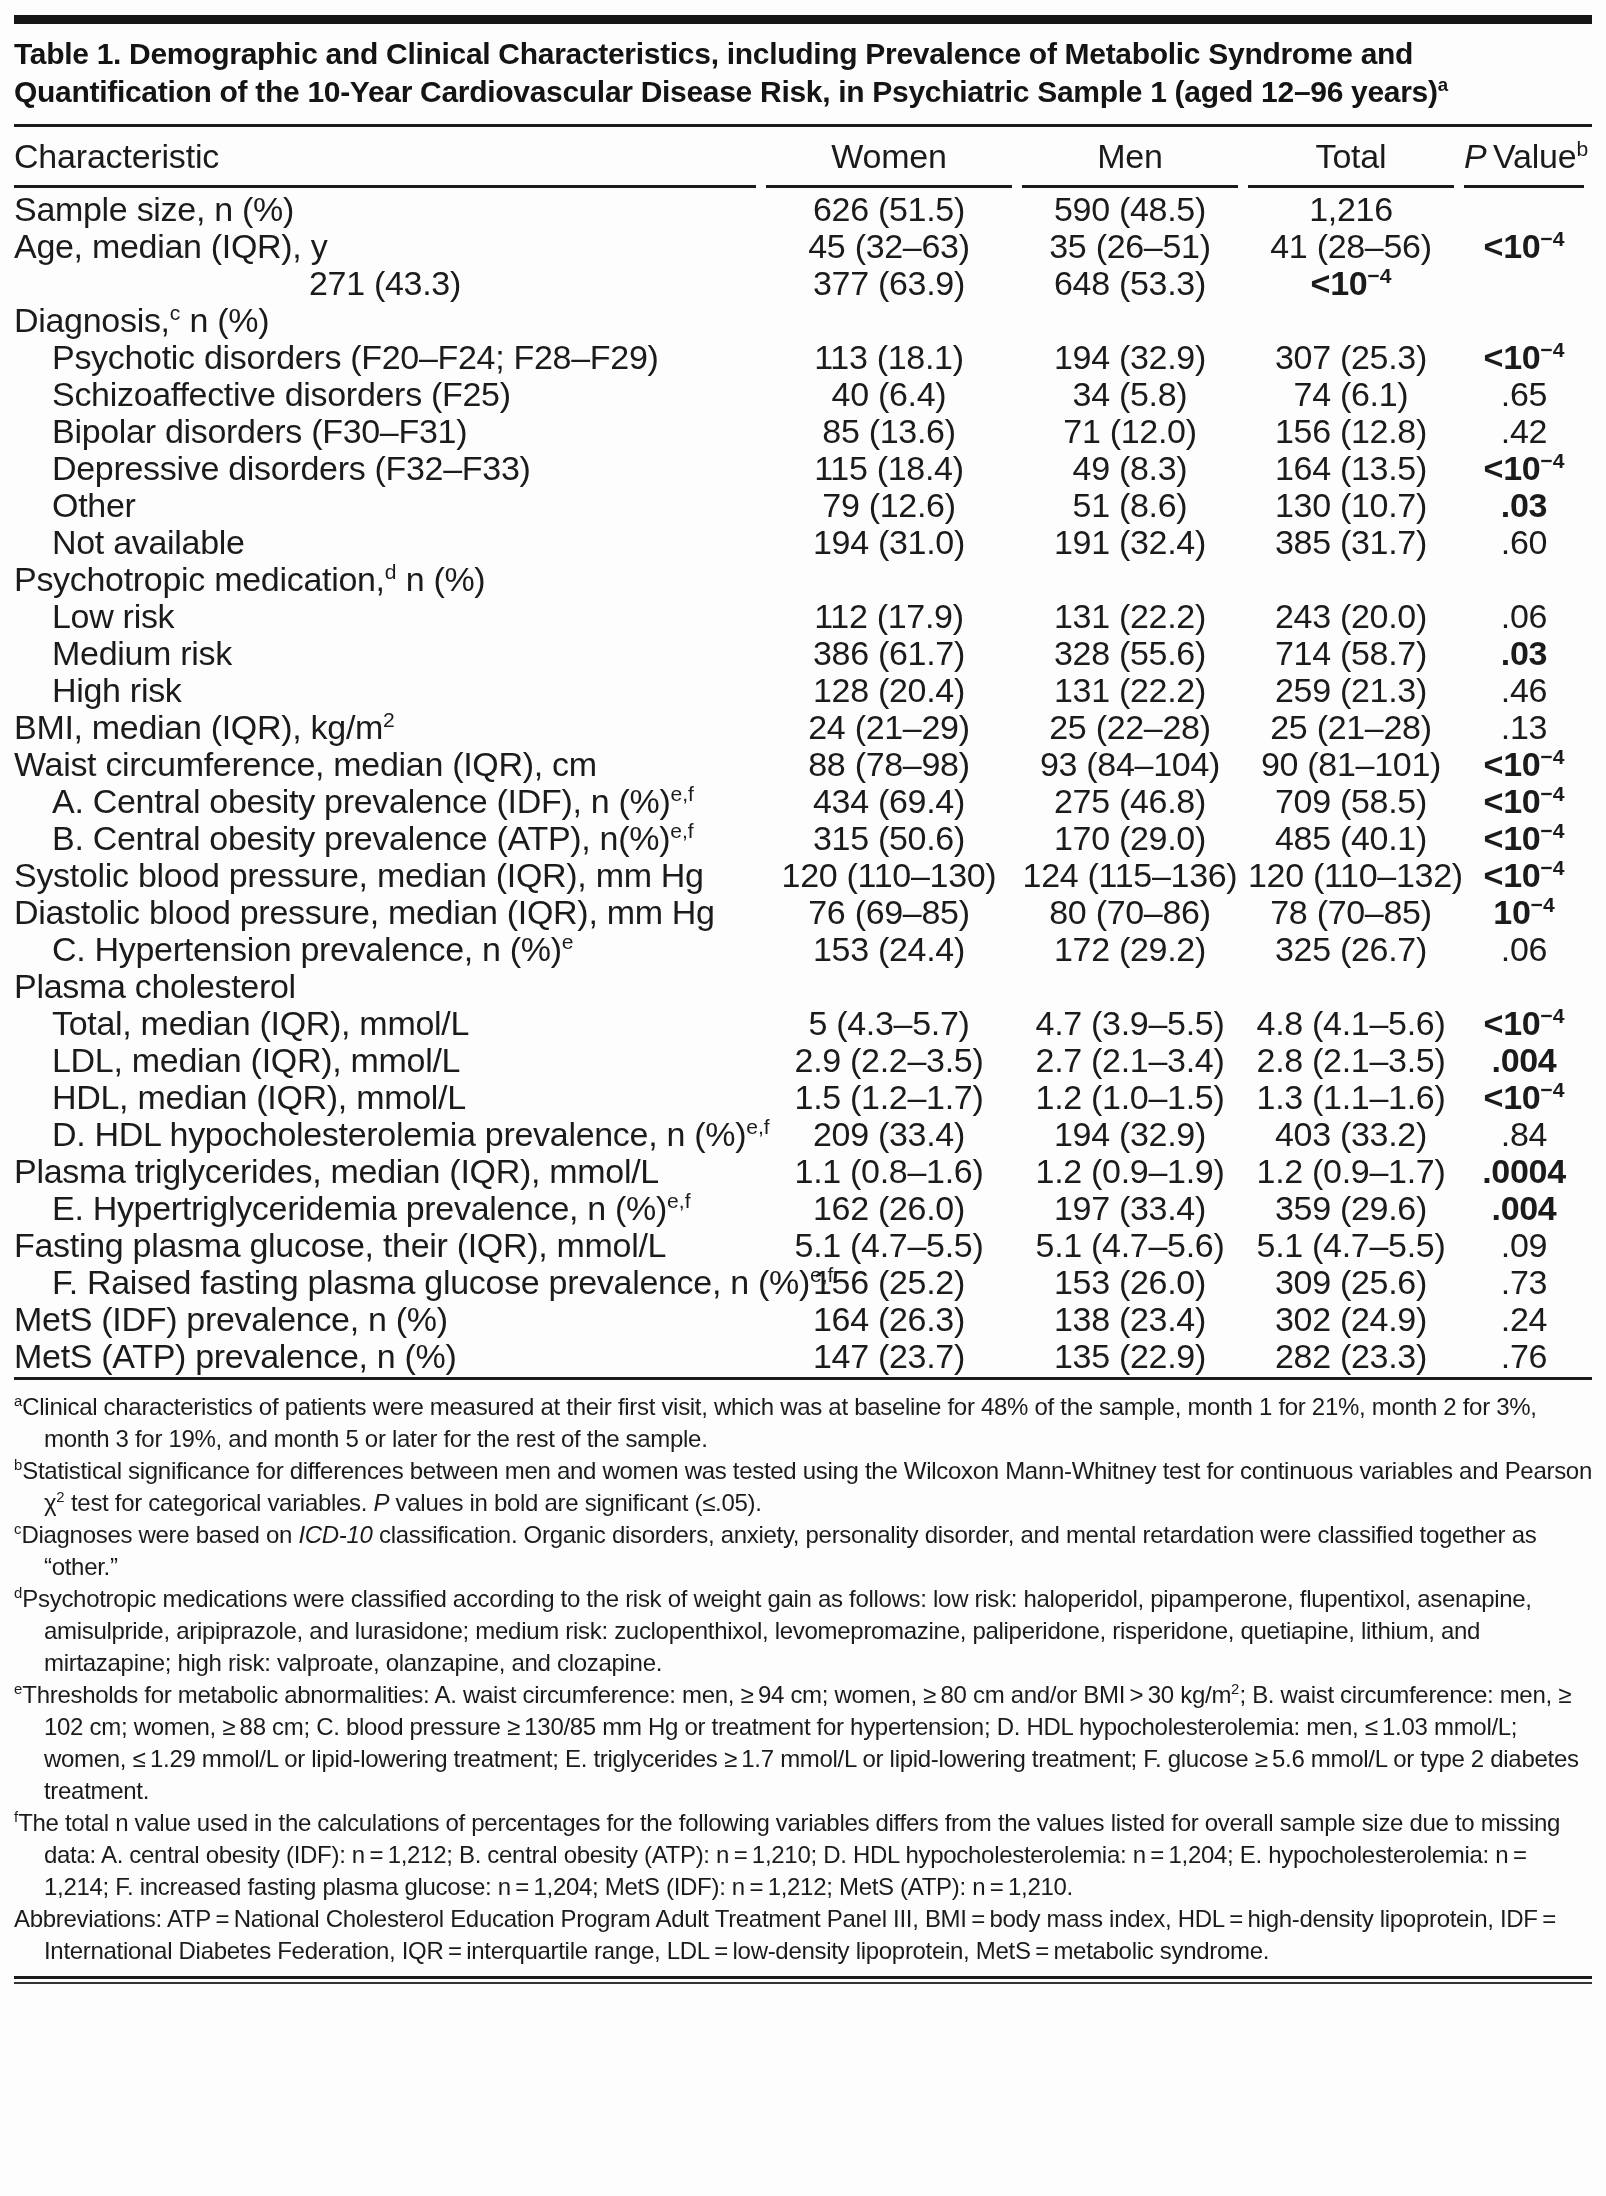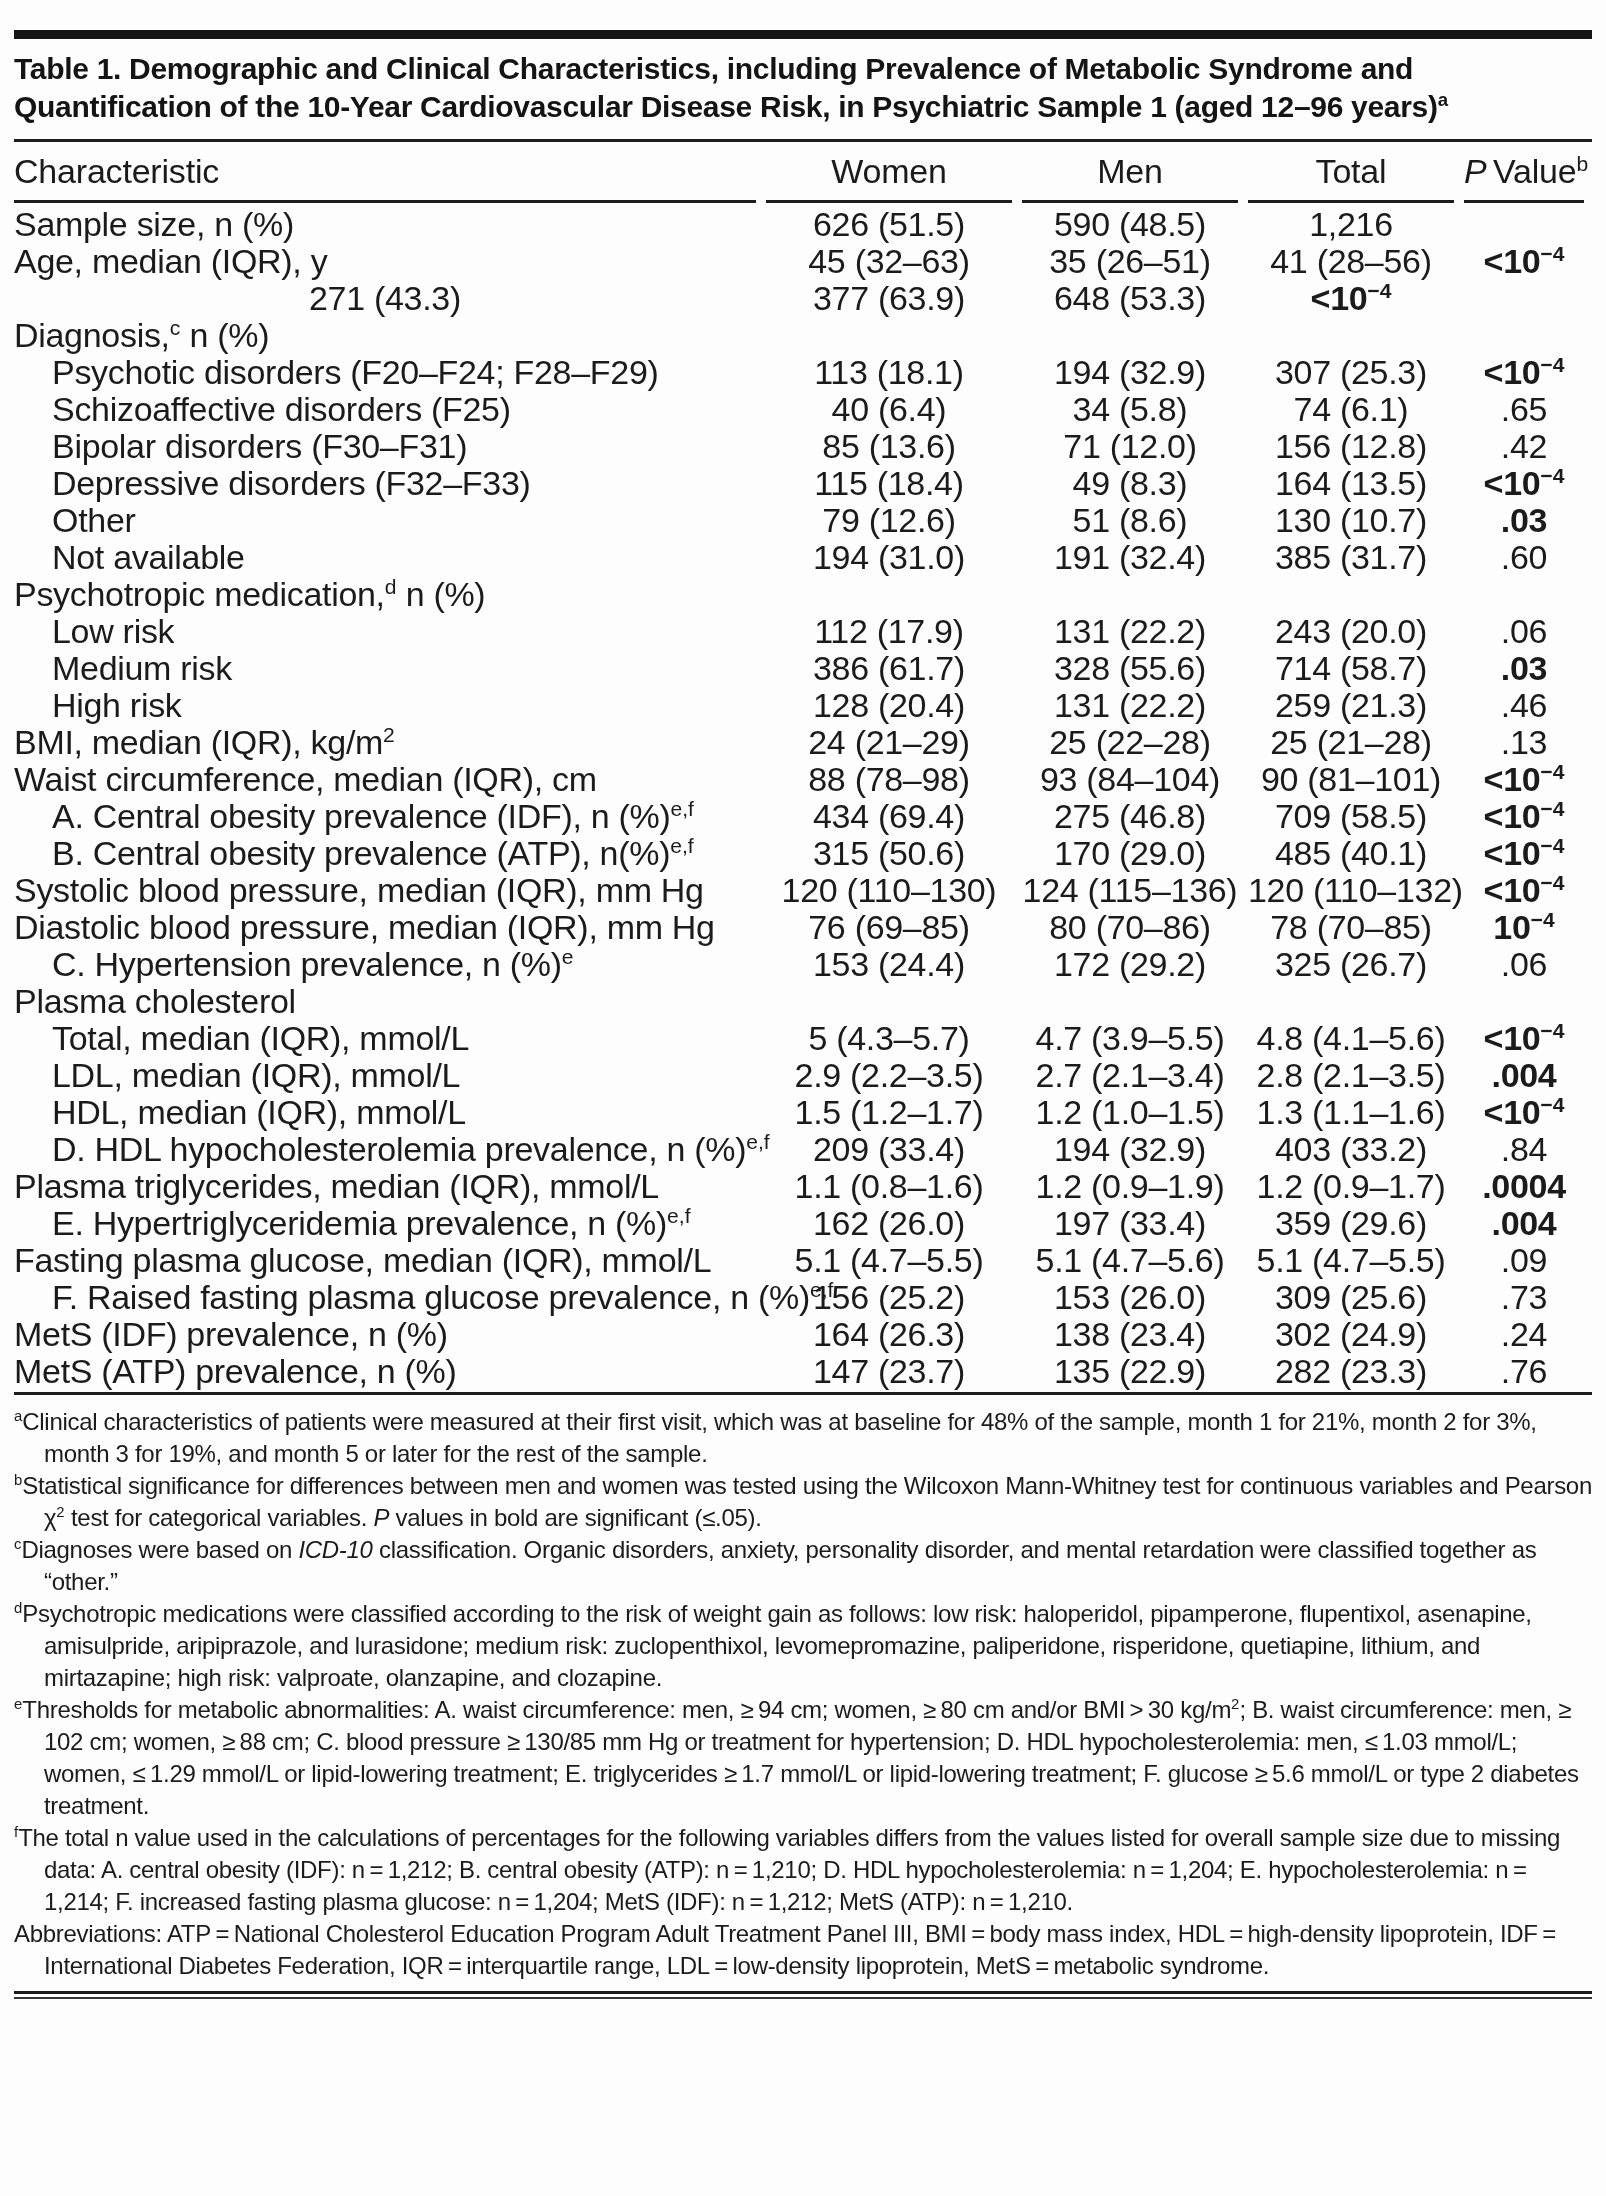--- a/index.html
+++ b/index.html
@@ -5,21 +5,21 @@
   * { box-sizing: border-box; }
   html, body { margin: 0; padding: 0; }
   body {
     width: 1606px;
     height: 2196px;
     overflow: hidden;
     background: #fdfdfd;
     color: #1b1b1b;
     font-family: "Liberation Sans", sans-serif;
   }
-  .page { padding: 15px 14px; }
+  .page { padding: 0 14px; }
 
   .top-bar { height: 9px; background: #161616; margin-top: 15px; }
 
   .title {
     font-size: 30px;
     font-weight: bold;
     line-height: 38px;
     letter-spacing: -0.3px;
     color: #141414;
     margin: 11px 0 13px 0;
@@ -281,21 +281,21 @@
         <div class="cell pcol bold">.0004</div>
       </div>
       <div class="grid row">
         <div class="cell label ind">E. Hypertriglyceridemia prevalence, n (%)<sup>e,f</sup></div>
         <div class="cell num">162 (26.0)</div>
         <div class="cell num">197 (33.4)</div>
         <div class="cell num">359 (29.6)</div>
         <div class="cell pcol bold">.004</div>
       </div>
       <div class="grid row">
-        <div class="cell label">Fasting plasma glucose, median (IQR), mmol/L</div>
+        <div class="cell label">Fasting plasma glucose, their (IQR), mmol/L</div>
         <div class="cell num">5.1 (4.7–5.5)</div>
         <div class="cell num">5.1 (4.7–5.6)</div>
         <div class="cell num">5.1 (4.7–5.5)</div>
         <div class="cell pcol">.09</div>
       </div>
       <div class="grid row">
         <div class="cell label ind">F. Raised fasting plasma glucose prevalence, n (%)<sup>e,f</sup></div>
         <div class="cell num">156 (25.2)</div>
         <div class="cell num">153 (26.0)</div>
         <div class="cell num">309 (25.6)</div>

